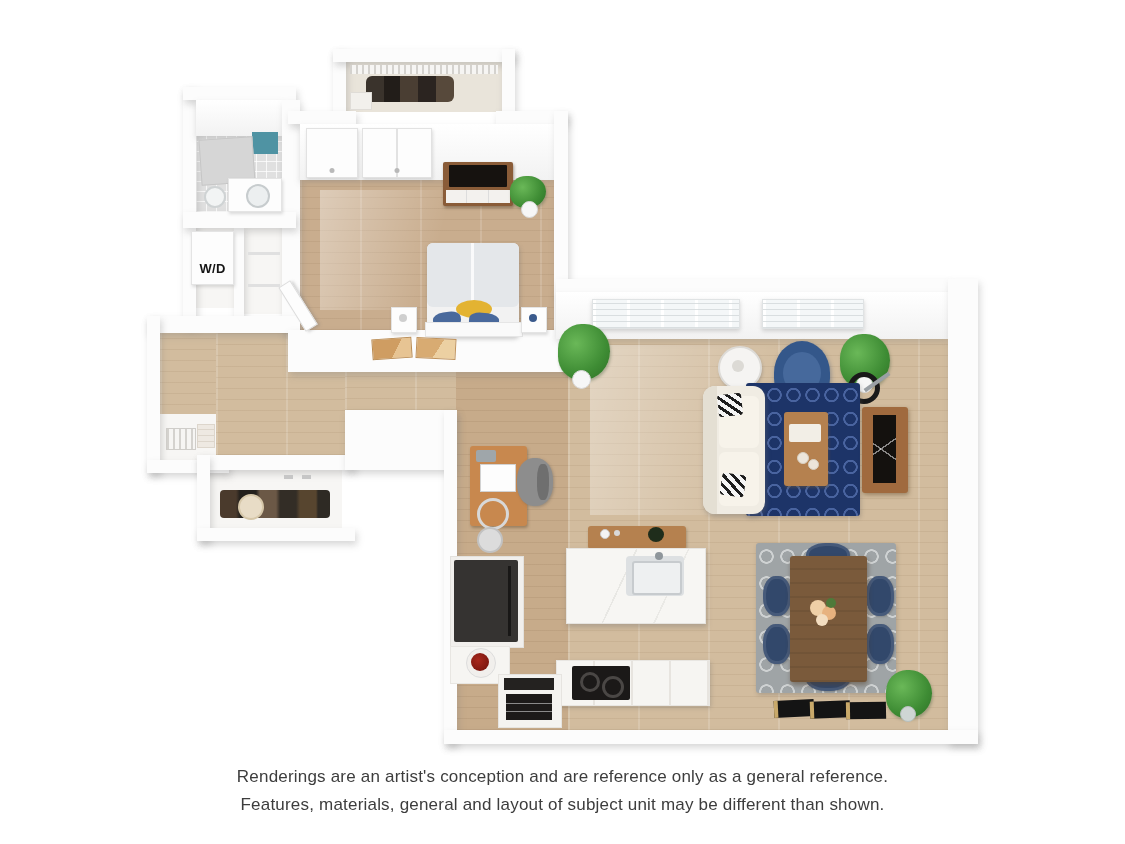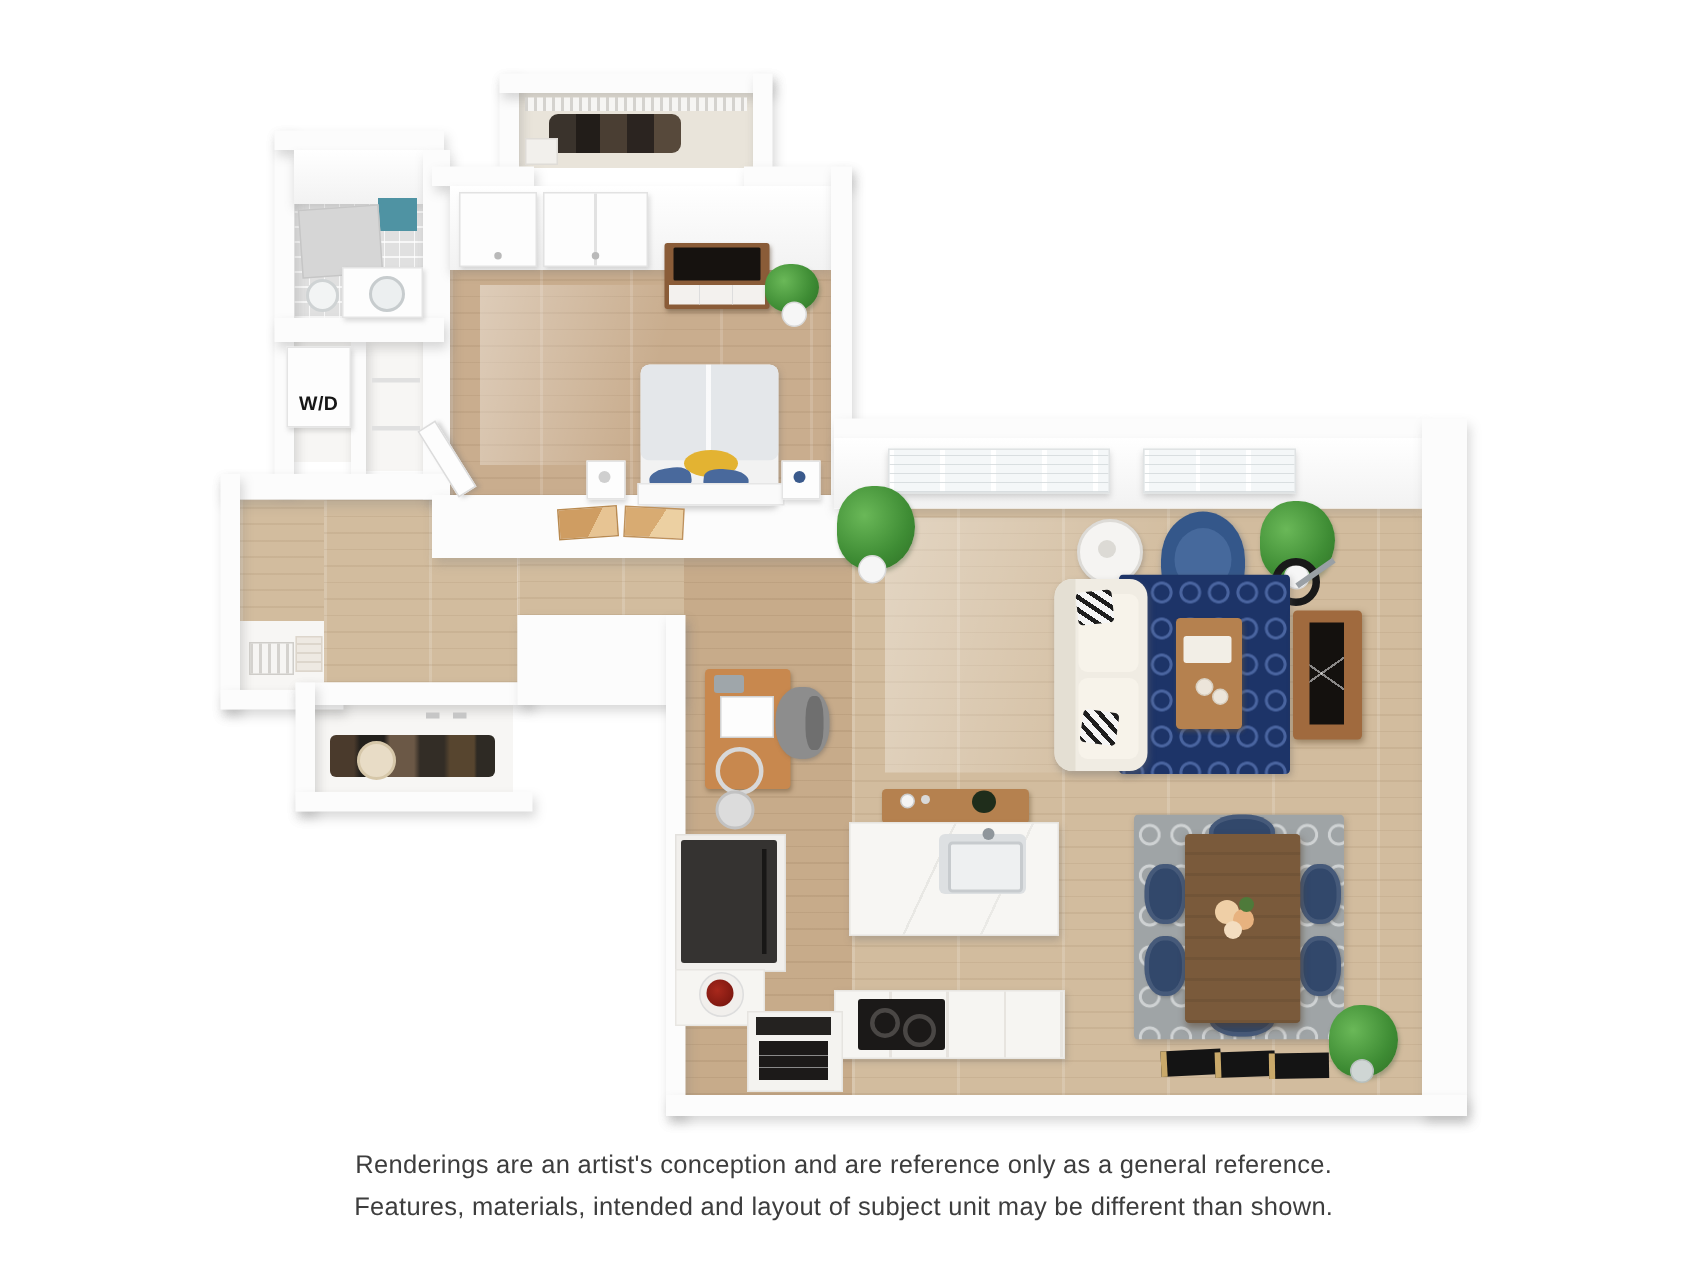--- a/index.html
+++ b/index.html
@@ -227,16 +227,16 @@
   <div class="fur" style="left:816px;top:614px;width:12px;height:12px;border-radius:50%;background:#f3ddc0;"></div>
   <div class="fur" style="left:826px;top:598px;width:10px;height:10px;border-radius:50%;background:#4e7a3a;"></div>
   <div class="fur plant-blob" style="left:886px;top:670px;width:46px;height:48px;"></div>
   <div class="fur" style="left:900px;top:706px;width:14px;height:14px;border-radius:50%;background:#cfd6d4;border:1px solid #b8c0be;"></div>
   <div class="top" style="left:774px;top:700px;width:36px;height:17px;background:#141414;border-left:4px solid #c9a96a;transform:rotate(-3deg);"></div>
   <div class="top" style="left:810px;top:701px;width:36px;height:17px;background:#141414;border-left:4px solid #c9a96a;transform:rotate(-2deg);"></div>
   <div class="top" style="left:846px;top:702px;width:36px;height:17px;background:#141414;border-left:4px solid #c9a96a;transform:rotate(-1deg);"></div>
 
   <div class="disclaimer">
     <p>Renderings are an artist's conception and are reference only as a general reference.</p>
-    <p>Features, materials, intended and layout of subject unit may be different than shown.</p>
+    <p>Features, materials, general and layout of subject unit may be different than shown.</p>
   </div>
 
 </div>
 
 </body></html>

